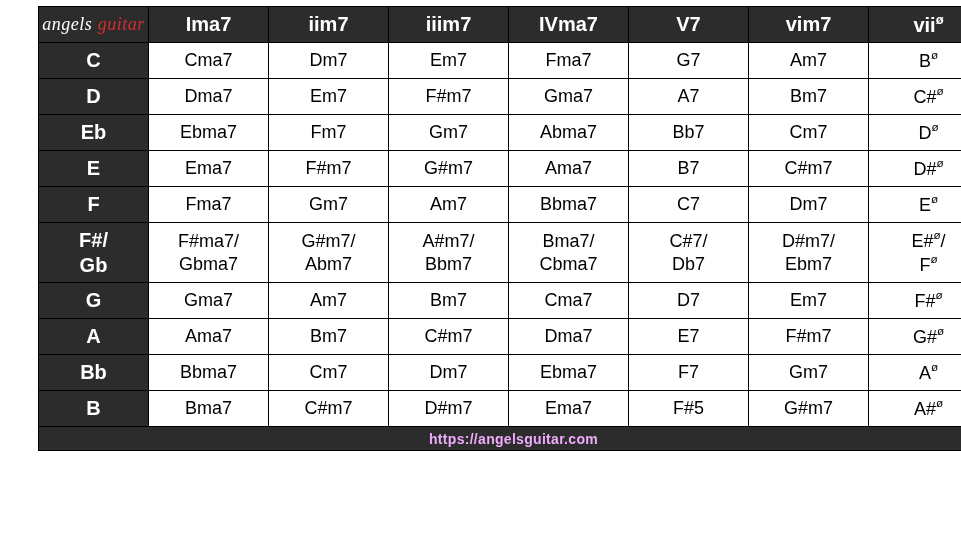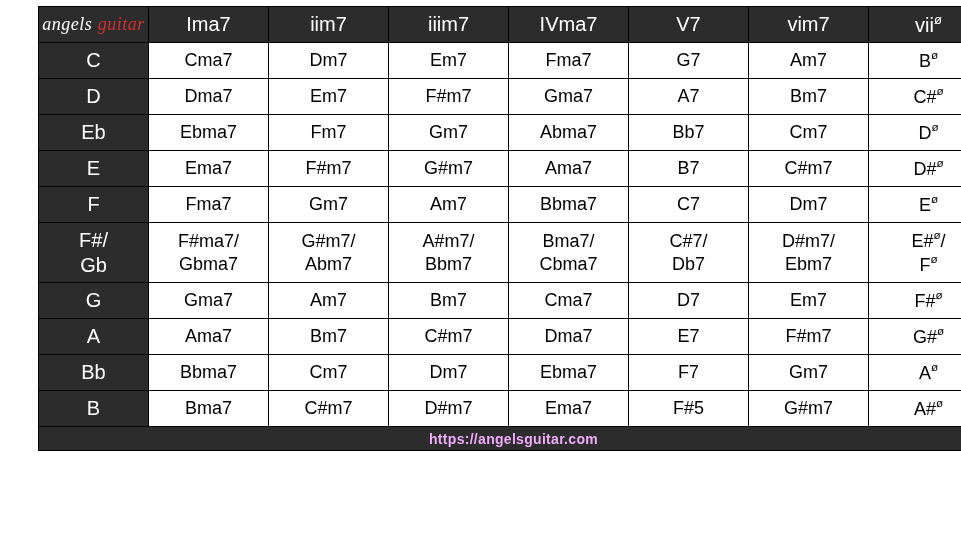--- a/index.html
+++ b/index.html
@@ -26,21 +26,21 @@
     vertical-align: middle;
     padding: 0;
     height: 36px;
     font-size: 18px;
   }
   
   thead th,
   tbody th {
     background: #2c2c2c;
     color: #fff;
-    font-weight: 400;
+    font-weight: 700;
     font-size: 20px;
   }
   thead th:first-child {
     font-weight: 400;
   }
   
   .logo {
     font-size: 18px;
     letter-spacing: 0.5px;
   }

